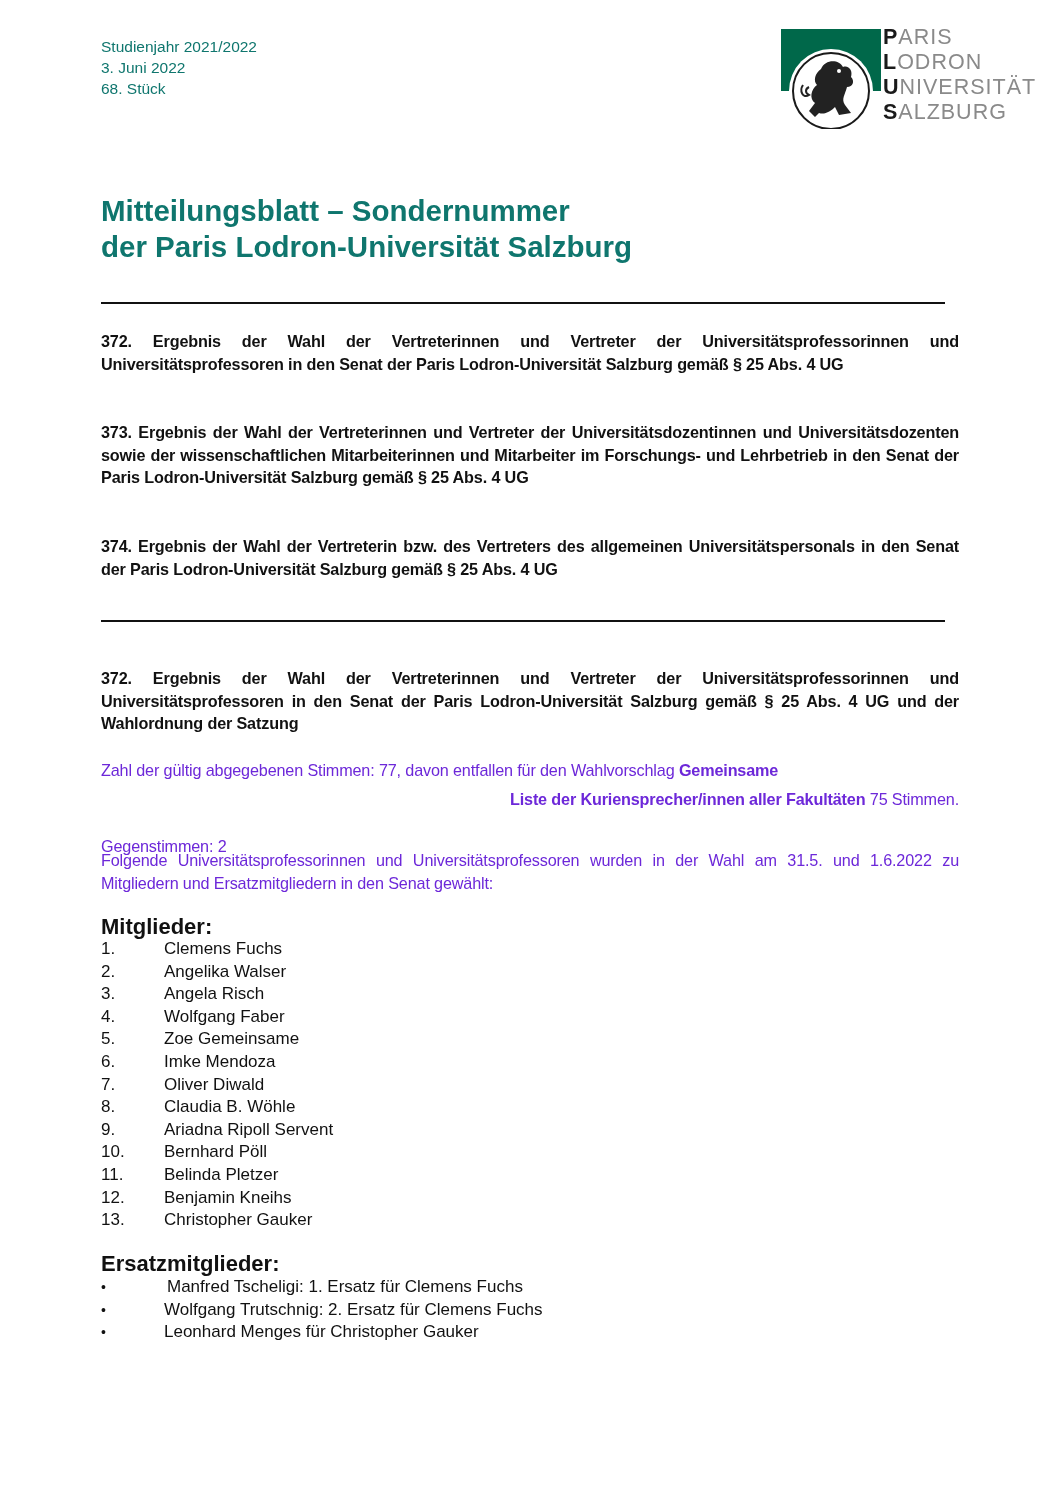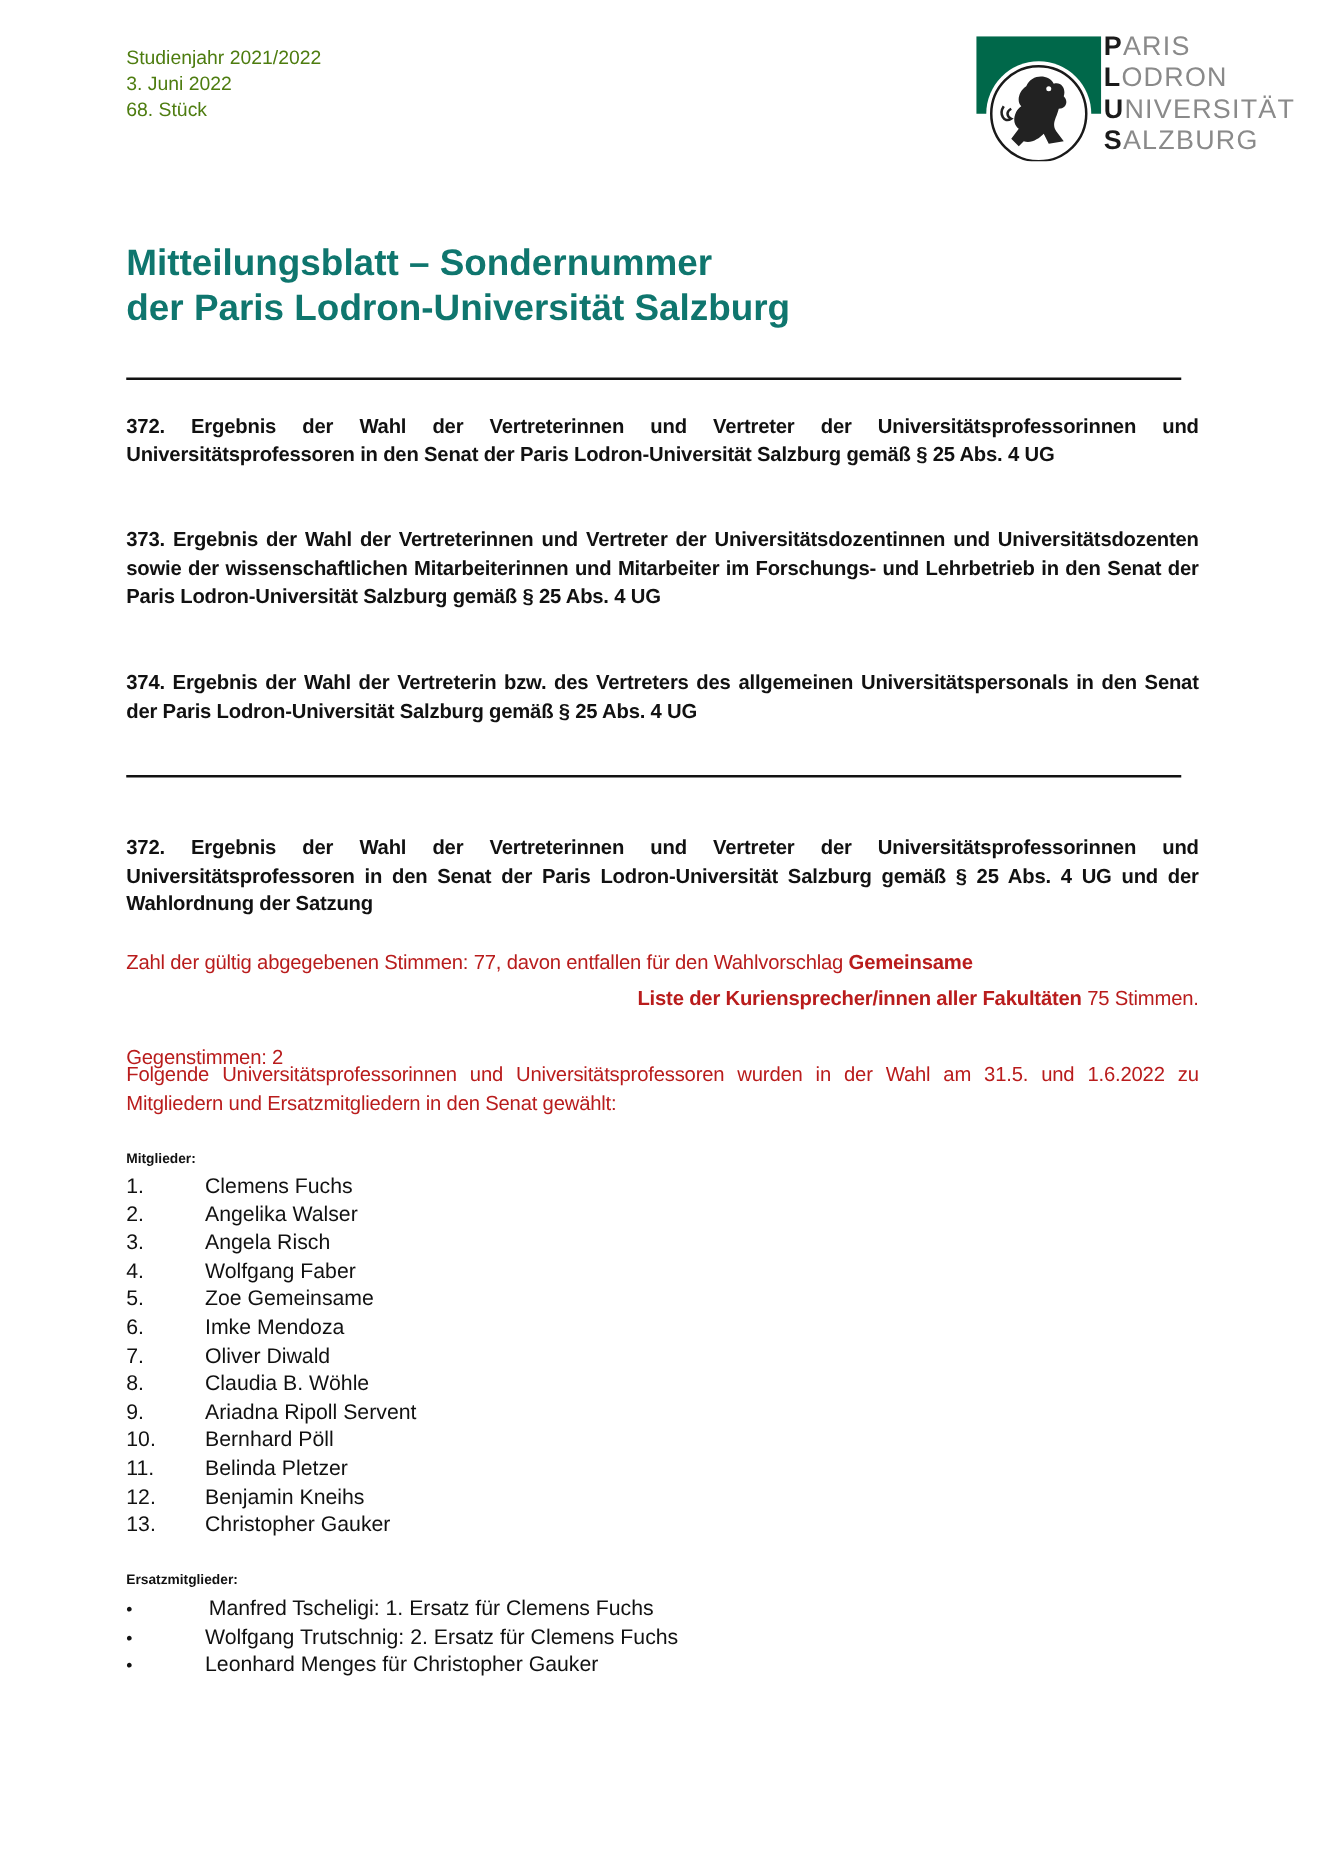--- a/index.html
+++ b/index.html
@@ -5,21 +5,21 @@
     * { box-sizing: border-box; margin: 0; padding: 0; }
     html, body { width: 1058px; height: 1497px; background: #ffffff; }
     body {
       position: relative;
       font-family: "Liberation Sans", sans-serif;
       color: #111111;
       overflow: hidden;
     }
     .meta {
       position: absolute; left: 101px; top: 36px;
-      font-size: 15.5px; line-height: 21px; color: #4d7c0f;
+      font-size: 15.5px; line-height: 21px; color: #0f766e;
     }
     .meta div { white-space: nowrap; }
 
     .logo {
       position: absolute; left: 781px; top: 29px;
       width: 260px; height: 100px;
     }
     .logo-mark { position: absolute; left: 0; top: 0; width: 100px; height: 100px; }
     .logo-text {
       position: absolute; left: 102px; top: -4px;
@@ -49,31 +49,31 @@
     .toc-374 { top: 535px; }
 
     .section-title {
       position: absolute; left: 101px; top: 667px; width: 858px;
       font-size: 16.2px; line-height: 22.6px; font-weight: bold;
       text-align: justify; letter-spacing: -0.15px; color: #111;
     }
 
     .para {
       position: absolute; left: 101px; width: 858px;
-      font-size: 16.2px; line-height: 22.6px; color: #b91c1c;
+      font-size: 16.2px; line-height: 22.6px; color: #6d28d9;
       text-align: justify; letter-spacing: -0.15px;
     }
     .para.votes { top: 759px; }
     .para.votes2 { top: 788px; text-align: right; }
     .para.against { top: 804px; text-align: left; margin-top: 31px; }
     .para.intro { top: 849px; }
 
     .list-head {
       position: absolute; left: 101px;
-      font-size: 11px; font-weight: bold; line-height: 22.6px;
+      font-size: 22px; font-weight: bold; line-height: 22.6px;
     }
     .members-head { top: 916px; }
     .subs-head { top: 1253px; }
 
     .members { position: absolute; left: 101px; top: 938px; }
     .member {
       display: flex; font-size: 17px; line-height: 22.6px; color: #111;
     }
     .member .num { width: 63px; }
     .subs { position: absolute; left: 101px; top: 1276px; }

